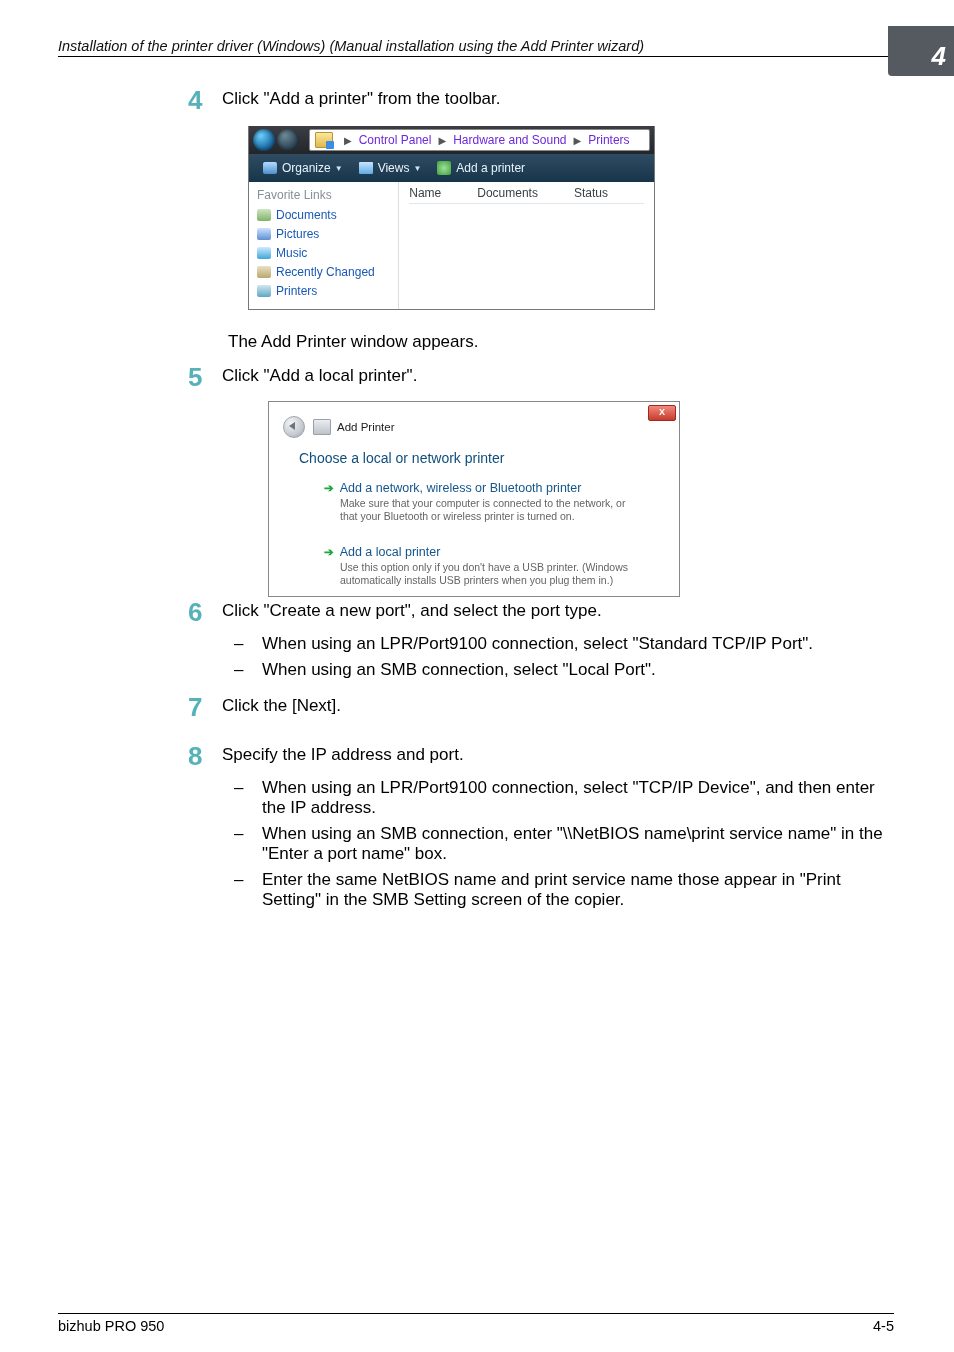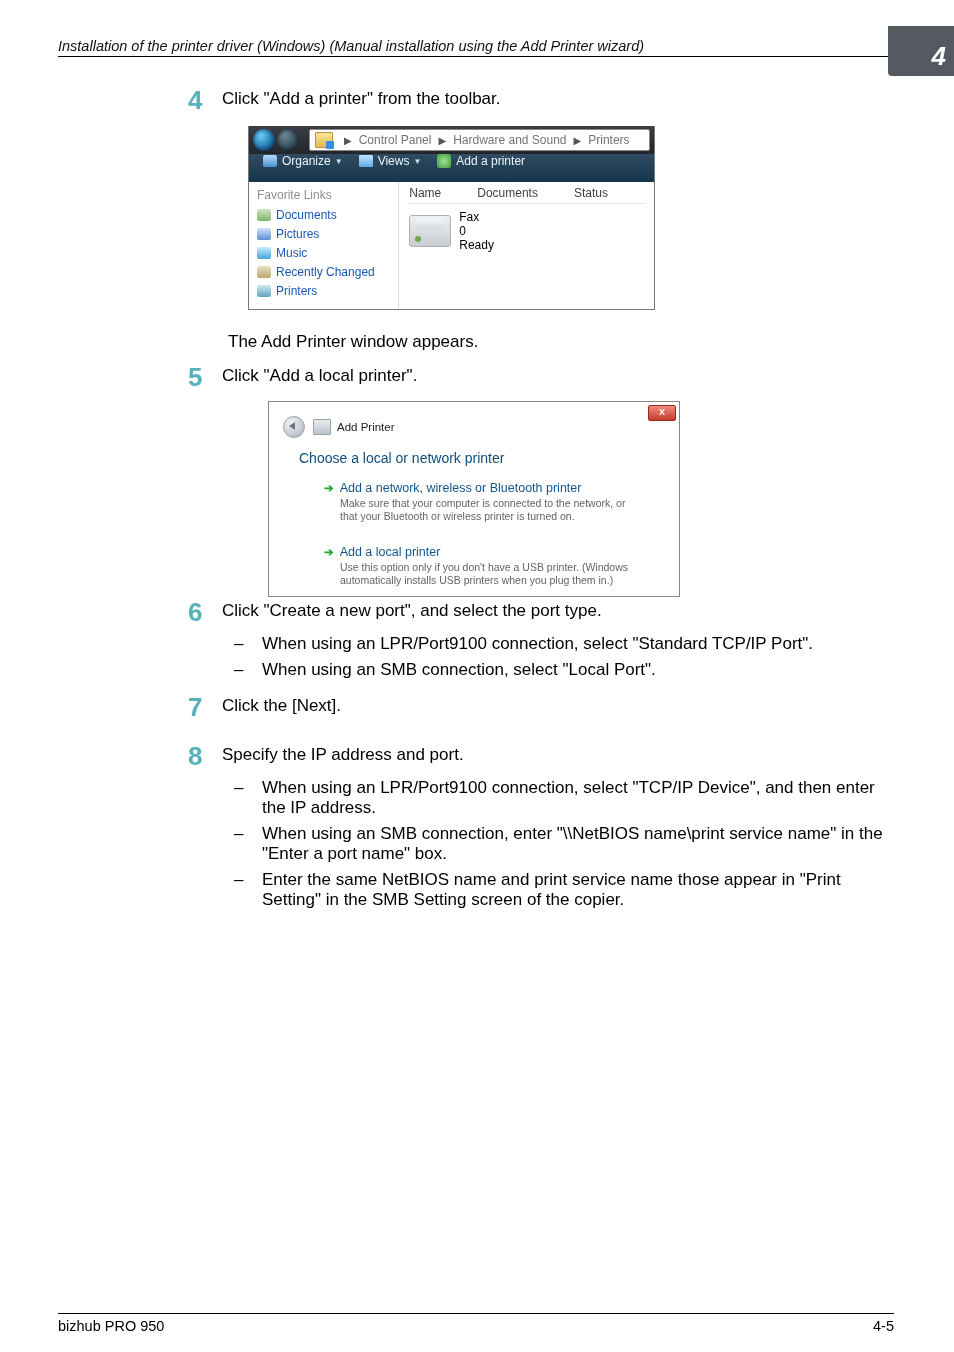--- a/index.html
+++ b/index.html
@@ -18,25 +18,25 @@
   .indent-list .txt{flex:1}
   .img-holder{margin-left:190px}
   .footer{position:absolute;bottom:18px;left:58px;right:60px;border-top:1px solid #000;padding-top:4px;font-size:14.5px;display:flex;justify-content:space-between}
 
   
   .ss1{width:405px;border:1px solid #777;border-top:none;background:#fff}
   .ss1-nav{height:28px;background:linear-gradient(#3b3f45,#22262b);display:flex;align-items:center;padding:0 4px}
   .ss1-navbtn{width:22px;height:22px;border-radius:50%;background:radial-gradient(circle at 35% 30%,#6bd1ff,#1e6fa8 60%,#0c3d5e);margin-right:2px;box-shadow:inset 0 0 4px rgba(0,0,0,.6)}
   .ss1-navbtn.disabled{filter:grayscale(.6) brightness(.7)}
   .ss1-crumbs{margin-left:8px;height:20px;background:#fff;border:1px solid #888;border-radius:2px;display:flex;align-items:center;flex:1;font-size:12px}
-  .ss1-crumbs .pc{display:flex;align-items:center;padding:0 5px;color:#737373}
+  .ss1-crumbs .pc{display:flex;align-items:center;padding:0 5px;color:#6d28d9}
   .ss1-crumbs .sep{color:#555;font-size:10px;padding:0 2px}
   .ss1-crumbs .ico{width:16px;height:14px;background:linear-gradient(#fce79a,#e0b94d);border:1px solid #b8923a;border-radius:1px;margin-right:4px;position:relative}
   .ss1-crumbs .ico::after{content:"";position:absolute;right:-2px;bottom:-2px;width:8px;height:8px;background:#3a8de0;border-radius:1px}
-  .ss1-tool{height:28px;background:linear-gradient(#2f4c63,#16344a);display:flex;align-items:flex-start;padding:0 6px;color:#e8f3fb;font-size:12px}
+  .ss1-tool{height:28px;background:linear-gradient(#2f4c63,#16344a);display:flex;align-items:center;padding:0 6px;color:#e8f3fb;font-size:12px}
   .ss1-tool .ti{display:flex;align-items:center;padding:0 8px}
   .ss1-tool .ti .dd{font-size:8px;margin-left:4px;color:#cfe4f1}
   .ico-org{width:14px;height:12px;background:linear-gradient(#b5dcff,#4a8fce);border-radius:2px;margin-right:5px}
   .ico-views{width:14px;height:12px;background:linear-gradient(#c7e4ff,#5faae2);border-radius:1px;margin-right:5px}
   .ico-add{width:14px;height:14px;background:radial-gradient(circle,#9fe09b,#3f9f3a);border-radius:2px;margin-right:5px}
   .ss1-body{display:flex}
   .ss1-side{width:160px;border-right:1px solid #ddd;padding:6px 8px;font-size:12px}
   .ss1-side .ttl{color:#8a8f95;margin-bottom:6px}
   .ss1-side .ln{display:flex;align-items:center;color:#1959b6;margin:5px 0}
   .ss1-side .ic{width:14px;height:12px;margin-right:5px;border-radius:2px}
@@ -146,28 +146,20 @@
               <span class="ic c-sea"></span>
               <span>Printers</span>
             </div>
         </div>
         <div class="ss1-main">
           <div class="ss1-cols">
             <span>Name</span>
             <span>Documents</span>
             <span>Status</span>
           </div>
-          <div class="ss1-fax">
-            <span class="fico"></span>
-            <span class="ftxt">
-              <span>Fax</span><br>
-              <span>0</span><br>
-              <span>Ready</span>
-            </span>
-          </div>
         </div>
       </div>
     </div>
   </div>
 
   <div class="body-para" style="margin-top:22px;margin-bottom:10px">The Add Printer window appears.</div>
 
   <div class="step">
     <span class="num">5</span>
     <span class="step-text">Click "Add a local printer".</span>

